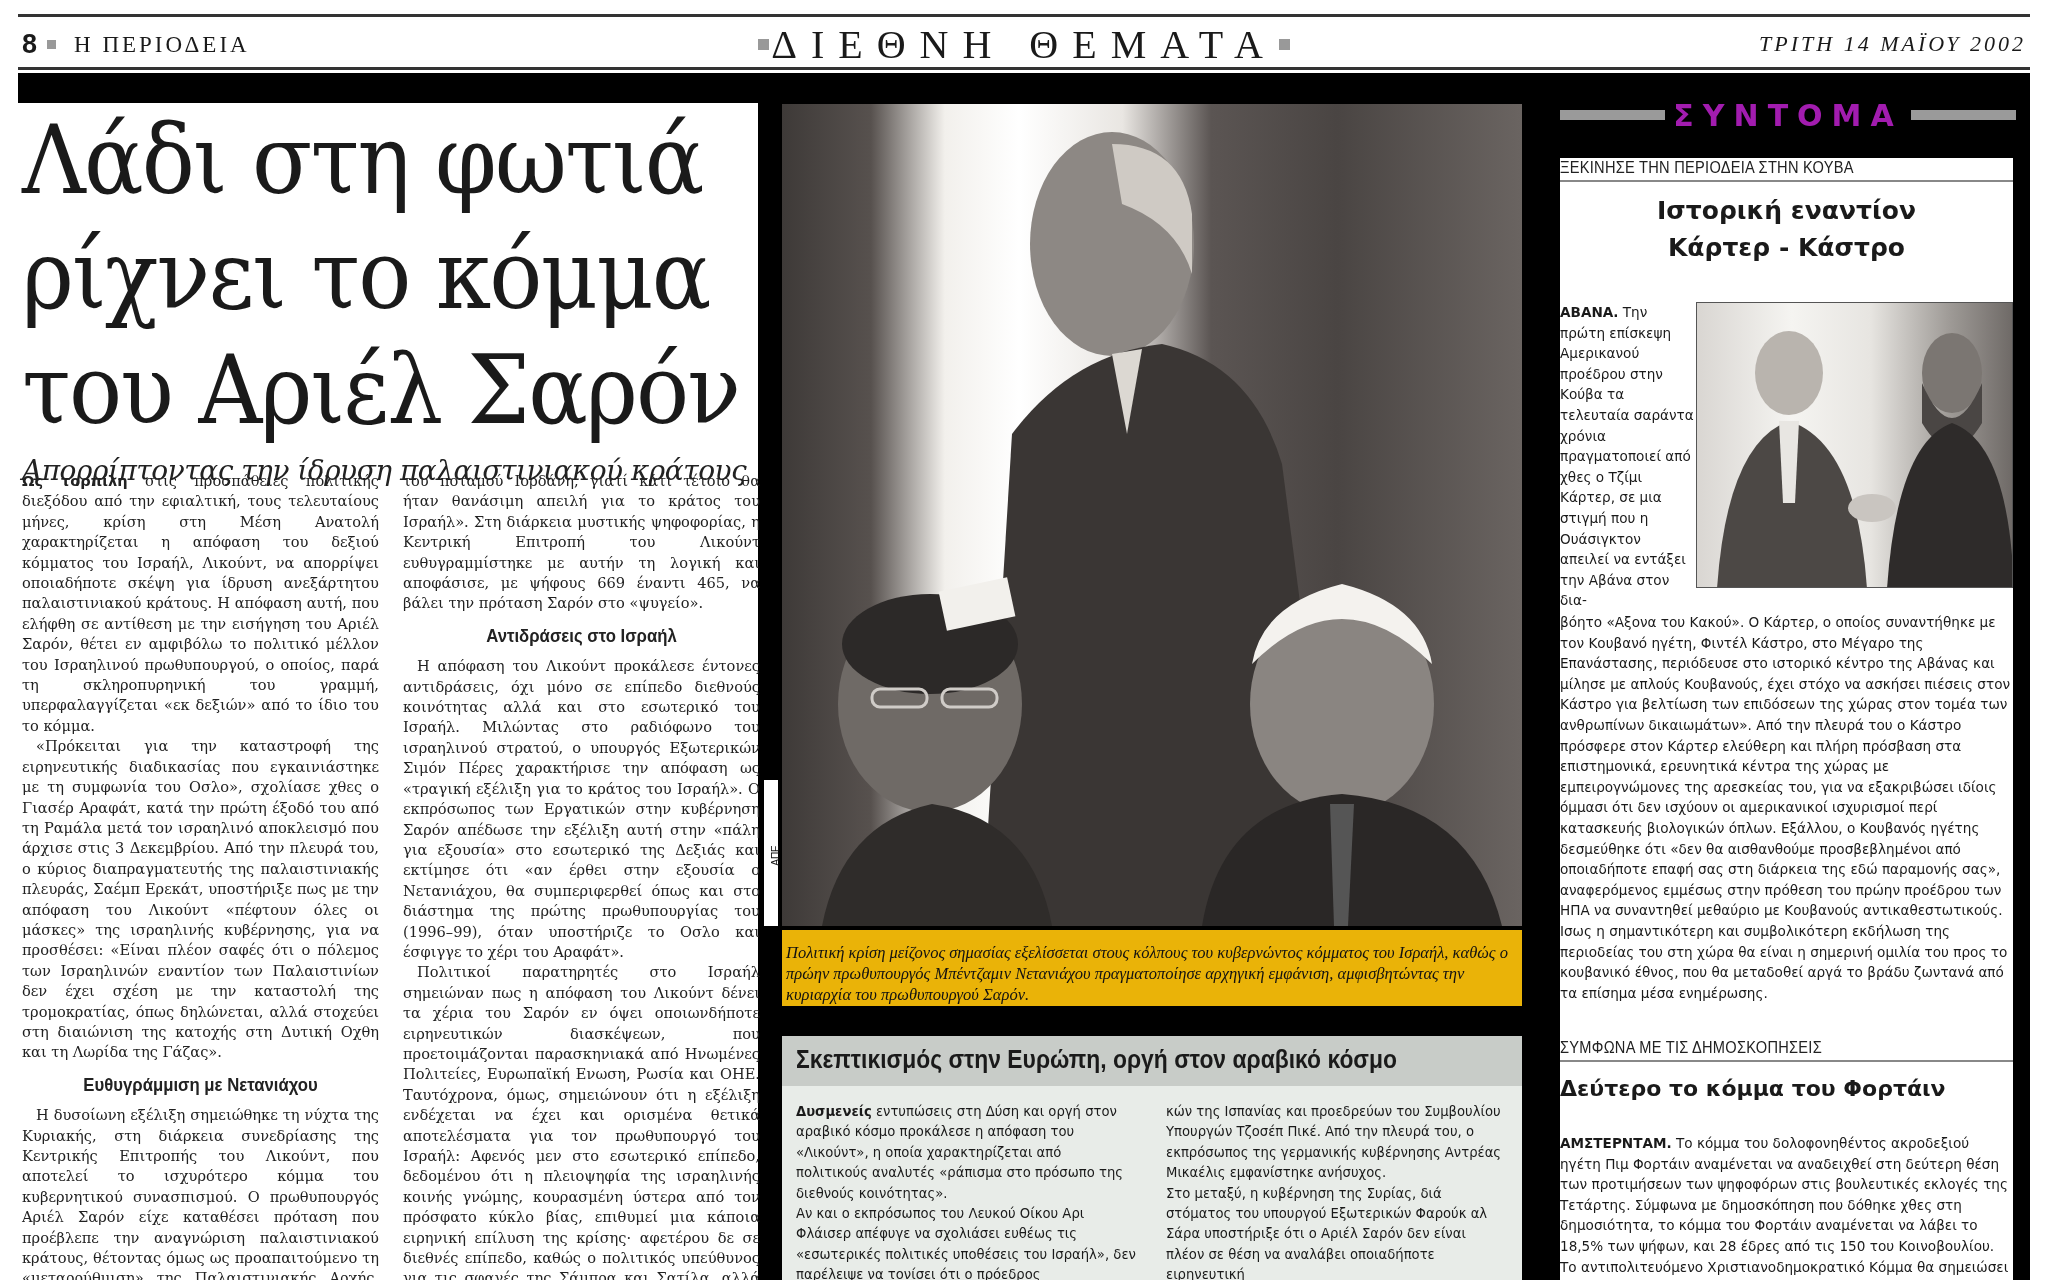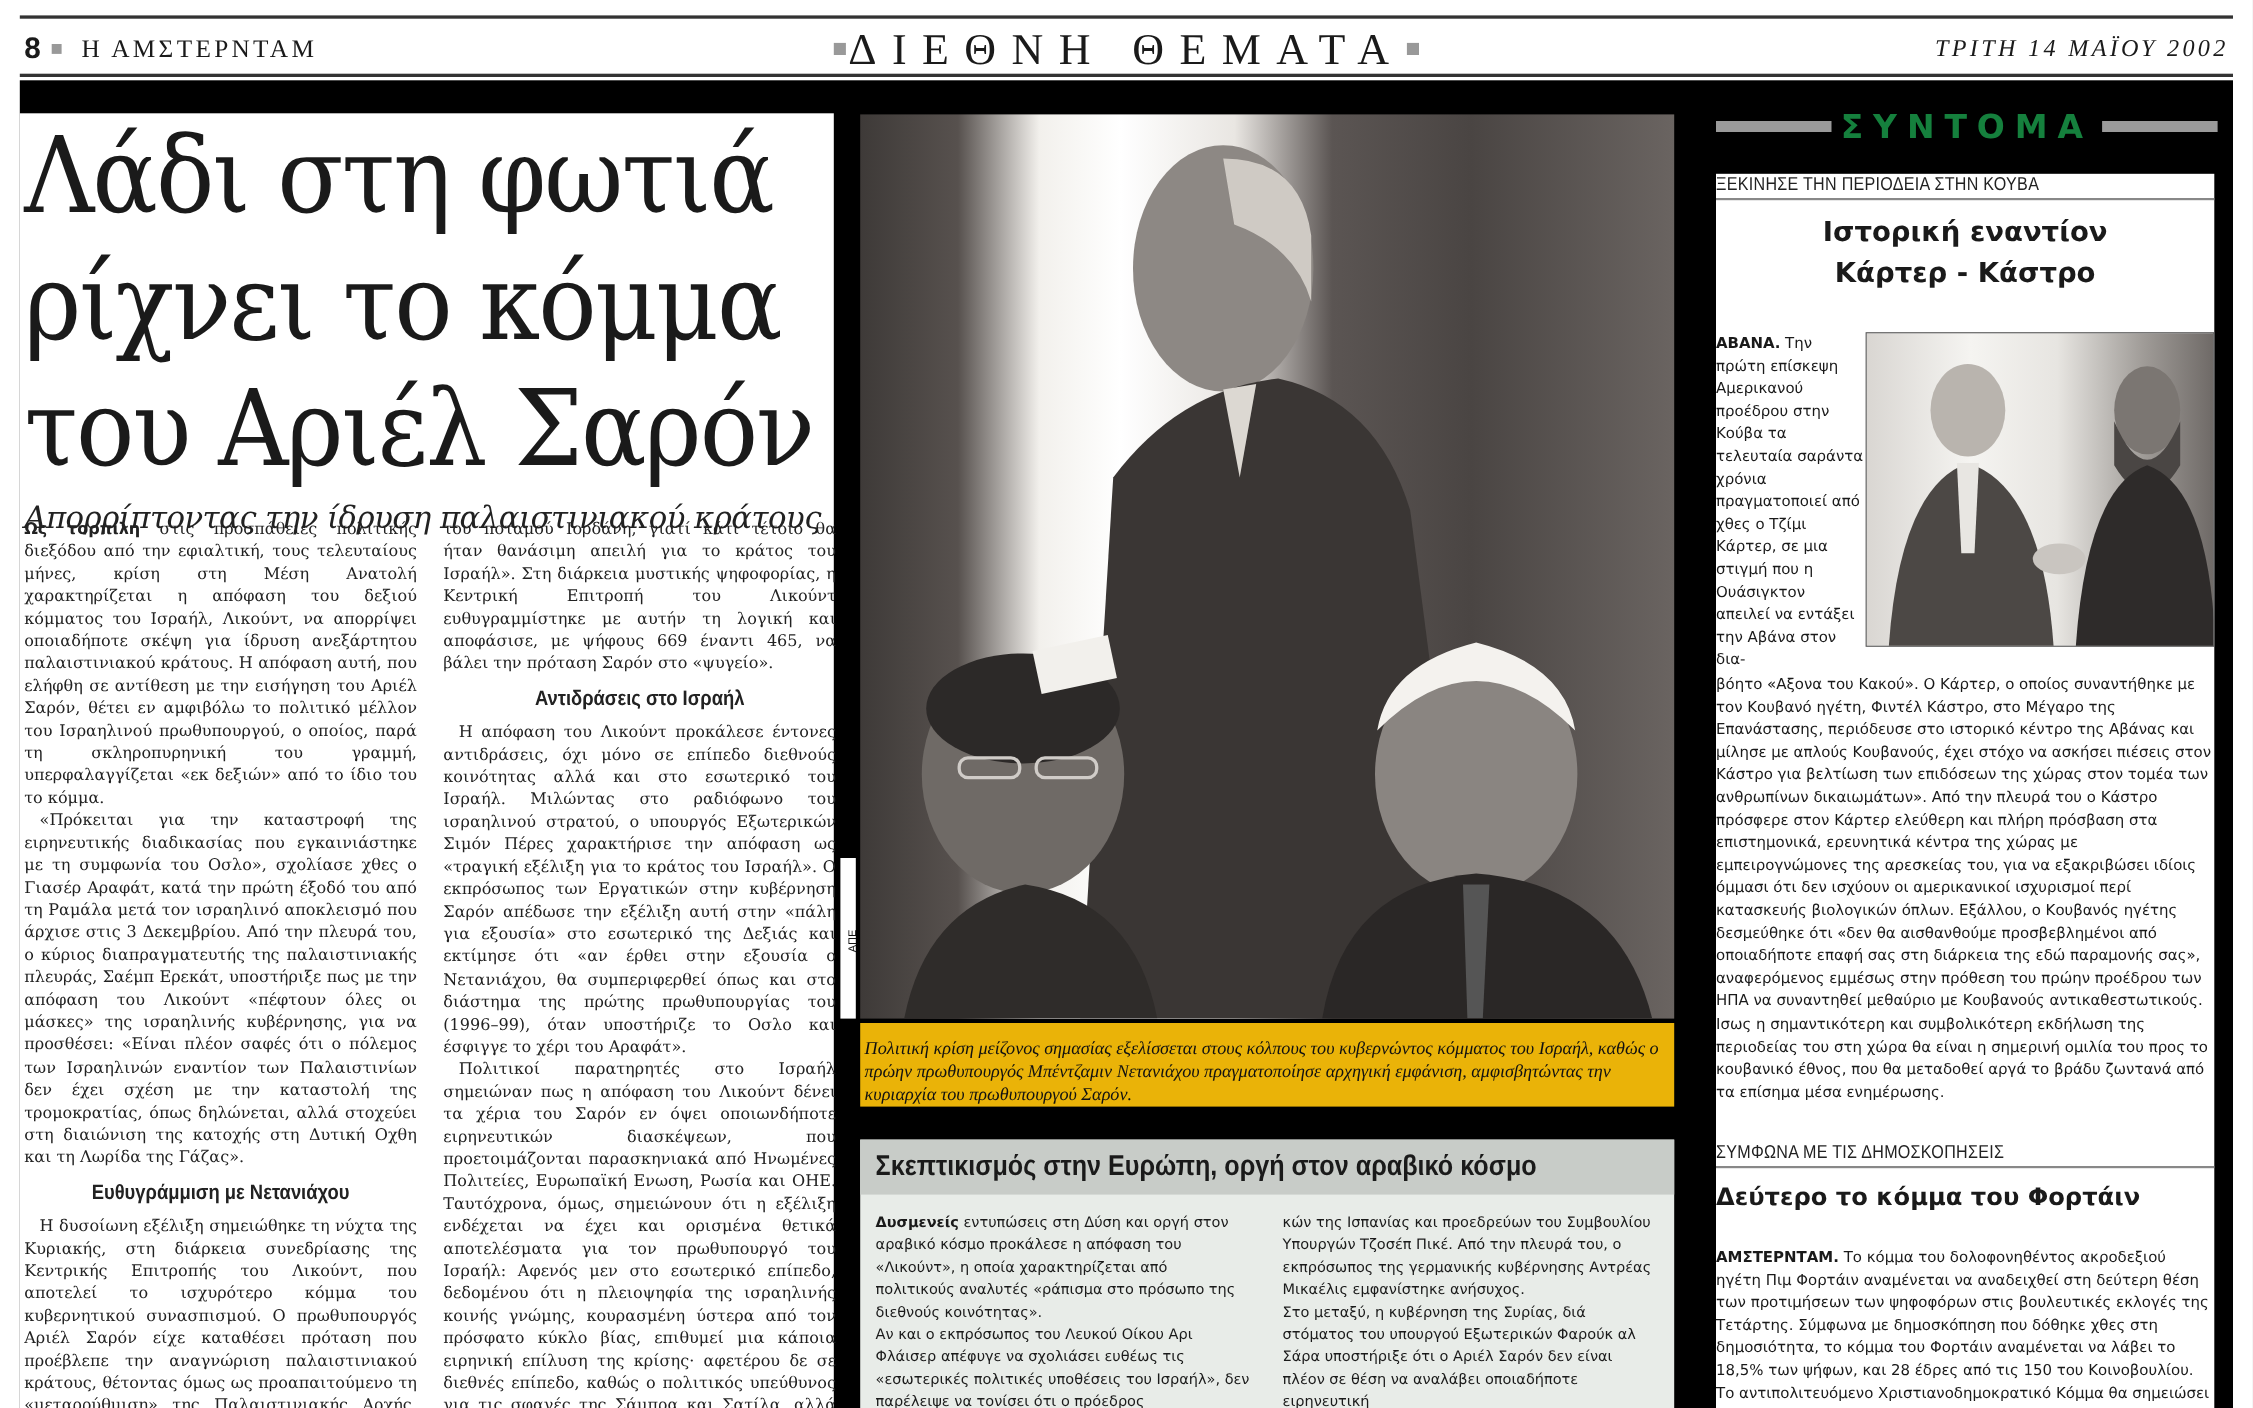--- a/index.html
+++ b/index.html
@@ -46,21 +46,21 @@
   .box-title { height: 50px; background: #c8ccc8; font-family: "Liberation Sans", sans-serif; font-weight: bold; font-size: 26px;
     padding: 8px 14px; color: #1a1a1a; transform-origin: left; white-space: nowrap; }
   .box-title span { display: inline-block; transform: scaleX(0.88); transform-origin: left; }
   .box-cols { display: flex; gap: 30px; padding: 16px 14px 0; }
   .box-col { width: 340px; font-family: "DejaVu Sans", sans-serif; font-size: 13.2px; line-height: 20.4px; color: #1a1a1a; }
   .box-col b { font-weight: bold; }
 
   
   .rail-head { position: absolute; left: 1560px; top: 100px; width: 456px; height: 30px; display: flex; align-items: center; gap: 8px; }
   .rail-bar { flex: 1; height: 10px; background: #9a9a9a; }
-  .rail-word { font-family: "DejaVu Sans", sans-serif; font-weight: bold; font-size: 30px; letter-spacing: 9px; color: #15803d; text-align: right; }
+  .rail-word { font-family: "DejaVu Sans", sans-serif; font-weight: bold; font-size: 30px; letter-spacing: 9px; color: #a21caf; text-align: right; }
   .rail { position: absolute; left: 1560px; top: 158px; width: 453px; height: 1122px; background: #fff; }
   .kicker { font-family: "Liberation Sans", sans-serif; font-size: 17px; letter-spacing: 0.3px; padding: 0 0 2px 0;
     border-bottom: 2px solid #888; transform-origin: left; color: #222; }
   .kicker span { display: inline-block; transform: scaleX(0.86); transform-origin: left; white-space: nowrap; }
   .rail-h1 { font-family: "DejaVu Sans", sans-serif; font-weight: bold; font-size: 25px; line-height: 37px; text-align: center; margin-top: 10px; color: #1a1a1a; }
   .rail-text { font-family: "DejaVu Sans", sans-serif; font-size: 13.6px; line-height: 20.6px; color: #1a1a1a; }
   .rail-text b { font-weight: bold; }
   .carter-wrap { position: relative; margin-top: 36px; height: 310px; }
   .carter-narrow { position: absolute; left: 0; top: 0; width: 134px; }
   .carter-photo { position: absolute; left: 136px; top: 0; width: 317px; height: 286px; border: 1px solid #555;
@@ -68,21 +68,21 @@
   .carter-rest { position: absolute; left: 0; top: 310px; width: 453px; }
   .rail-h2 { font-family: "DejaVu Sans", sans-serif; font-weight: bold; font-size: 22px; margin: 14px 0 32px; color: #1a1a1a; }
 </style>
 </head>
 <body>
 
 <header class="masthead">
   <div class="mast-left">
     <span class="page-num">8</span>
     <span class="sq"></span>
-    <span class="paper-name">Η ΑΜΣΤΕΡΝΤΑΜ</span>
+    <span class="paper-name">Η ΠΕΡΙΟΔΕΙΑ</span>
   </div>
   <div class="section-title">
     <span class="sq"></span>
     <span>ΔΙΕΘΝΗ ΘΕΜΑΤΑ</span>
     <span class="sq"></span>
   </div>
   <div class="issue-date">ΤΡΙΤΗ 14 ΜΑΪΟΥ 2002</div>
 </header>
 
 <div class="frame"></div>

